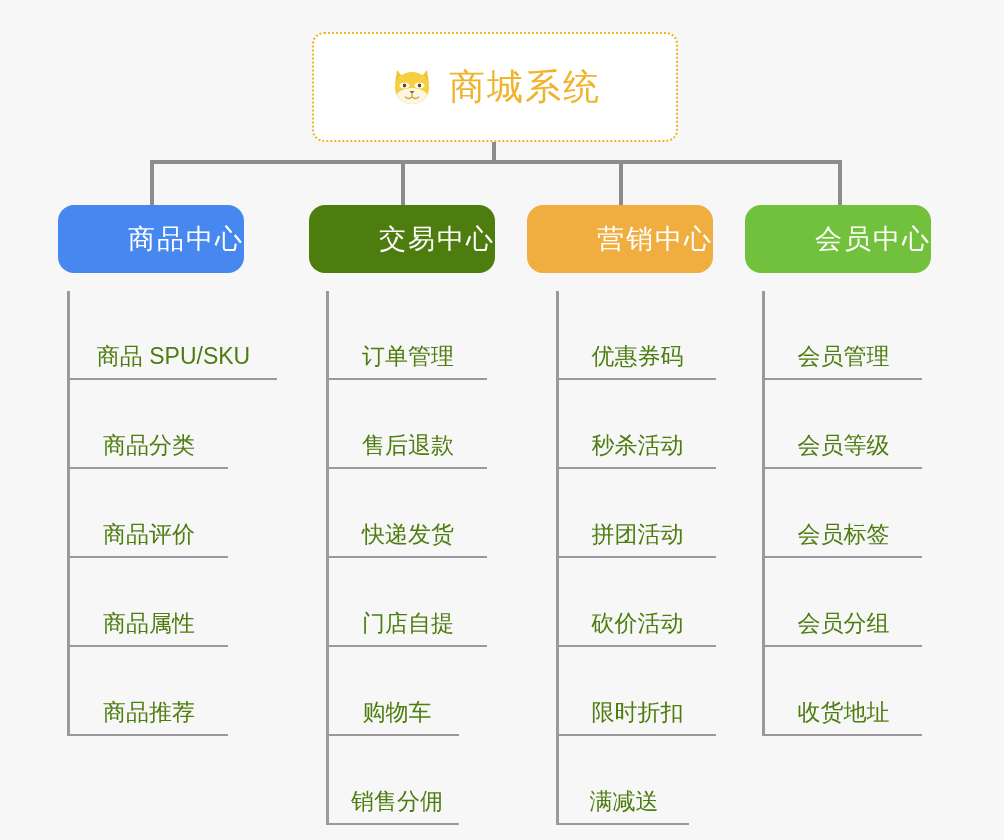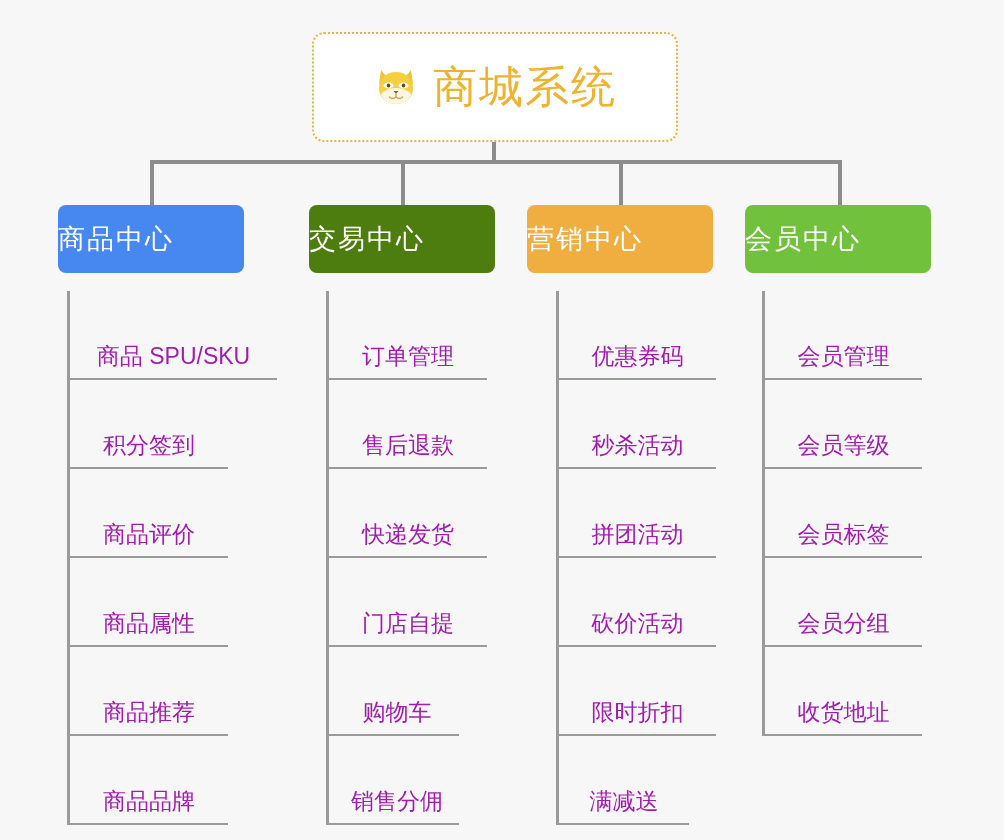--- a/index.html
+++ b/index.html
@@ -36,45 +36,45 @@
     gap: 14px;
   }
   .root-emoji {
     font-size: 40px;
     line-height: 1;
     width: 46px;
     height: 46px;
     display: block;
   }
   .root-title {
-    font-size: 44px;
+    font-size: 36px;
     color: #f0b32e;
     letter-spacing: 2px;
     white-space: nowrap;
   }
 
   
   .conn {
     position: absolute;
     background: #8c8c8c;
   }
   .conn-v { width: 4px; }
   .conn-h { height: 4px; }
 
   
   .column {
     position: absolute;
     top: 205px;
   }
   .cat-box {
     height: 68px;
-    border-radius: 8px;
+    border-radius: 16px;
     display: flex;
     align-items: center;
-    justify-content: flex-start;
+    justify-content: flex-end;
     color: #ffffff;
     font-size: 27px;
     letter-spacing: 2px;
     box-sizing: border-box;
   }
   .sub-list {
     position: relative;
     margin-top: 18px;
     border-left: 3px solid #9a9a9a;
     padding-left: 0;
@@ -83,21 +83,21 @@
     height: 89px;
     border-bottom: 2px solid #9a9a9a;
     box-sizing: border-box;
     display: flex;
     align-items: flex-end;
     justify-content: center;
     padding-bottom: 6px;
   }
   .sub-item-label {
     font-size: 23px;
-    color: #a21caf;
+    color: #4d7c0f;
     white-space: nowrap;
   }
 
   
   .col-0 .sub-list { width: 207px; margin-left: 9px; }
   .col-1 .sub-list { width: 158px; margin-left: 17px; }
   .col-2 .sub-list { width: 157px; margin-left: 29px; }
   .col-3 .sub-list { width: 157px; margin-left: 17px; }
 
   .col-0 .sub-item:nth-child(1) { width: 207px; }
@@ -141,33 +141,30 @@
 
   <div class="column col-0" style="left:58px; width:186px;">
     <div class="cat-box" style="width:186px; background:#4788f0;">
       <span>商品中心</span>
     </div>
     <div class="sub-list">
       <div class="sub-item">
           <span class="sub-item-label">商品 SPU/SKU</span>
         </div>
       <div class="sub-item">
-          <span class="sub-item-label">积分签到</span>
+          <span class="sub-item-label">商品分类</span>
         </div>
       <div class="sub-item">
           <span class="sub-item-label">商品评价</span>
         </div>
       <div class="sub-item">
           <span class="sub-item-label">商品属性</span>
         </div>
       <div class="sub-item">
           <span class="sub-item-label">商品推荐</span>
-        </div>
-      <div class="sub-item">
-          <span class="sub-item-label">商品品牌</span>
         </div>
     </div>
   </div>
 
   <div class="column col-1" style="left:309px; width:186px;">
     <div class="cat-box" style="width:186px; background:#4d7c0f;">
       <span>交易中心</span>
     </div>
     <div class="sub-list">
       <div class="sub-item">

